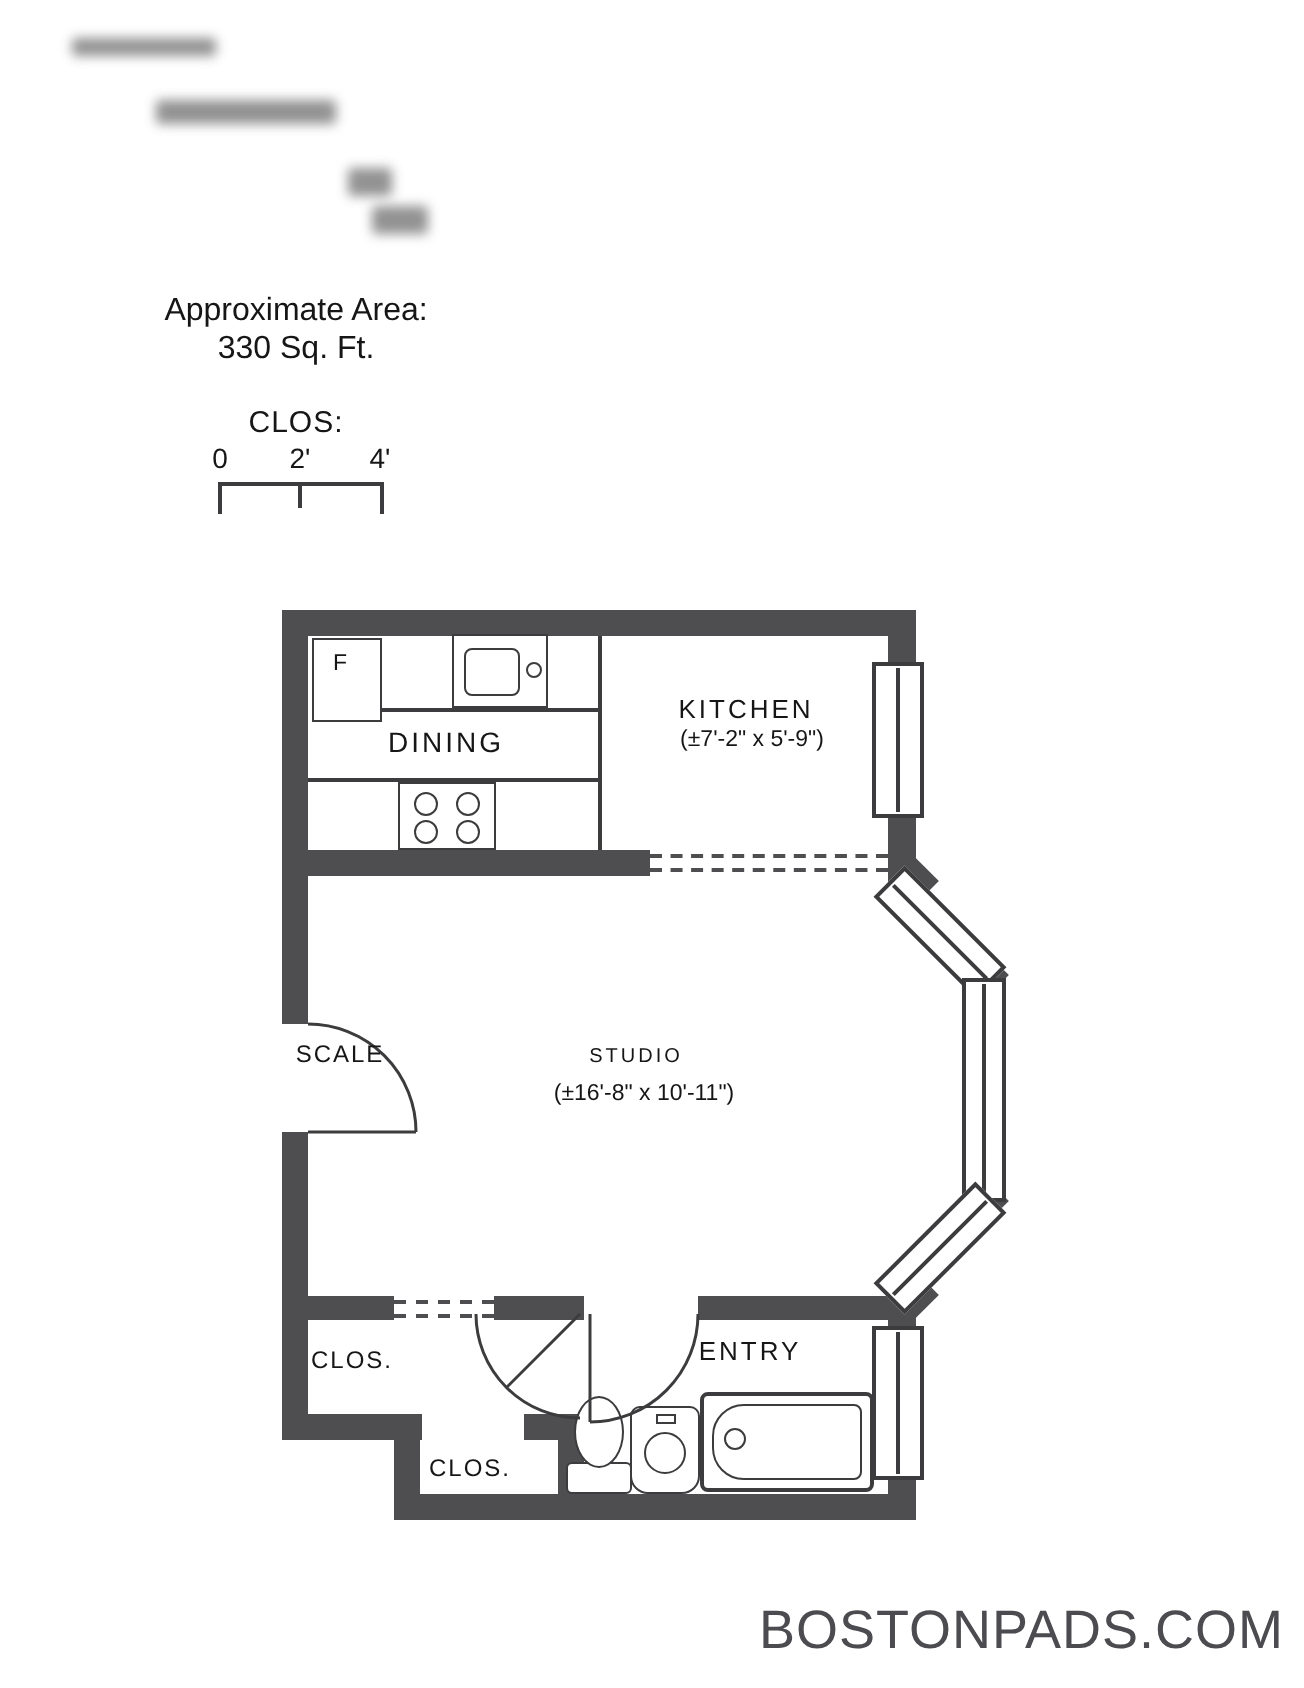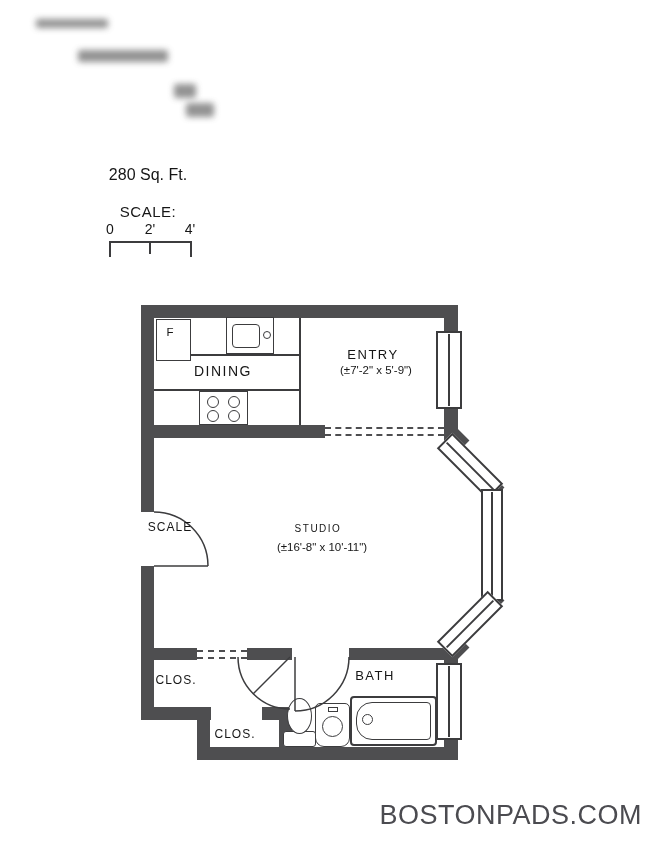--- a/index.html
+++ b/index.html
@@ -22,22 +22,23 @@
 </head>
 <body>
 
 <div class="canvas">
 
   <div class="redact" style="left:36px;top:19px;width:72px;height:9px"></div>
   <div class="redact" style="left:78px;top:50px;width:90px;height:12px"></div>
   <div class="redact" style="left:174px;top:84px;width:22px;height:14px"></div>
   <div class="redact" style="left:186px;top:103px;width:28px;height:14px"></div>
 
-  <div class="lbl" style="left:148px;top:166px;font-size:16px">280 Sq. Ft.</div>
-  <div class="lbl" style="left:148px;top:203px;font-size:15px;letter-spacing:.5px">SCALE:</div>
+  <div class="lbl" style="left:148px;top:147px;font-size:16px">Approximate Area:</div>
+  <div class="lbl" style="left:148px;top:166px;font-size:16px">330 Sq. Ft.</div>
+  <div class="lbl" style="left:148px;top:203px;font-size:15px;letter-spacing:.5px">CLOS:</div>
 
   <div class="lbl" style="left:110px;top:221px;font-size:14px">0</div>
   <div class="lbl" style="left:150px;top:221px;font-size:14px">2'</div>
   <div class="lbl" style="left:190px;top:221px;font-size:14px">4'</div>
   <div class="tline" style="left:109px;top:241px;width:83px;height:2px"></div>
   <div class="tline" style="left:109px;top:241px;width:2px;height:16px"></div>
   <div class="tline" style="left:149px;top:241px;width:2px;height:13px"></div>
   <div class="tline" style="left:190px;top:241px;width:2px;height:16px"></div>
 
   <div class="wall" style="left:141px;top:305px;width:317px;height:13px"></div>
@@ -112,24 +113,24 @@
   <svg class="overlay" width="652" height="844" viewBox="0 0 652 844">
     <path d="M154,512 A54,54 0 0 1 208,566" fill="none" stroke="#3c3c3e" stroke-width="1.5"></path>
     <path d="M154,566 L208,566" fill="none" stroke="#3c3c3e" stroke-width="1.5"></path>
     <path d="M238,657 A52,52 0 0 0 290,709" fill="none" stroke="#3c3c3e" stroke-width="1.5"></path>
     <path d="M290,657 L253,694" fill="none" stroke="#3c3c3e" stroke-width="1.5"></path>
     <path d="M295,657 L295,711" fill="none" stroke="#3c3c3e" stroke-width="1.5"></path>
     <path d="M295,711 A54,54 0 0 0 349,657" fill="none" stroke="#3c3c3e" stroke-width="1.5"></path>
   </svg>
 
   <div class="lbl" style="left:223px;top:363px;font-size:14px;letter-spacing:1.5px">DINING</div>
-  <div class="lbl" style="left:373px;top:347px;font-size:13px;letter-spacing:1.5px">ENTRY</div>
+  <div class="lbl" style="left:373px;top:347px;font-size:13px;letter-spacing:1.5px">KITCHEN</div>
   <div class="lbl" style="left:376px;top:364px;font-size:11.5px">(±7'-2" x 5'-9")</div>
   <div class="lbl" style="left:318px;top:523px;font-size:10px;letter-spacing:1.5px">STUDIO</div>
   <div class="lbl" style="left:322px;top:541px;font-size:11.5px">(±16'-8" x 10'-11")</div>
   <div class="lbl" style="left:170px;top:520px;font-size:12px;letter-spacing:1px">SCALE</div>
   <div class="lbl" style="left:176px;top:673px;font-size:12px;letter-spacing:1px">CLOS.</div>
   <div class="lbl" style="left:235px;top:727px;font-size:12px;letter-spacing:1px">CLOS.</div>
-  <div class="lbl" style="left:375px;top:668px;font-size:13px;letter-spacing:1.5px">BATH</div>
+  <div class="lbl" style="left:375px;top:668px;font-size:13px;letter-spacing:1.5px">ENTRY</div>
 
   <div class="wm" style="right:10px;top:800px">BOSTONPADS.COM</div>
 
 </div>
 
 </body></html>

